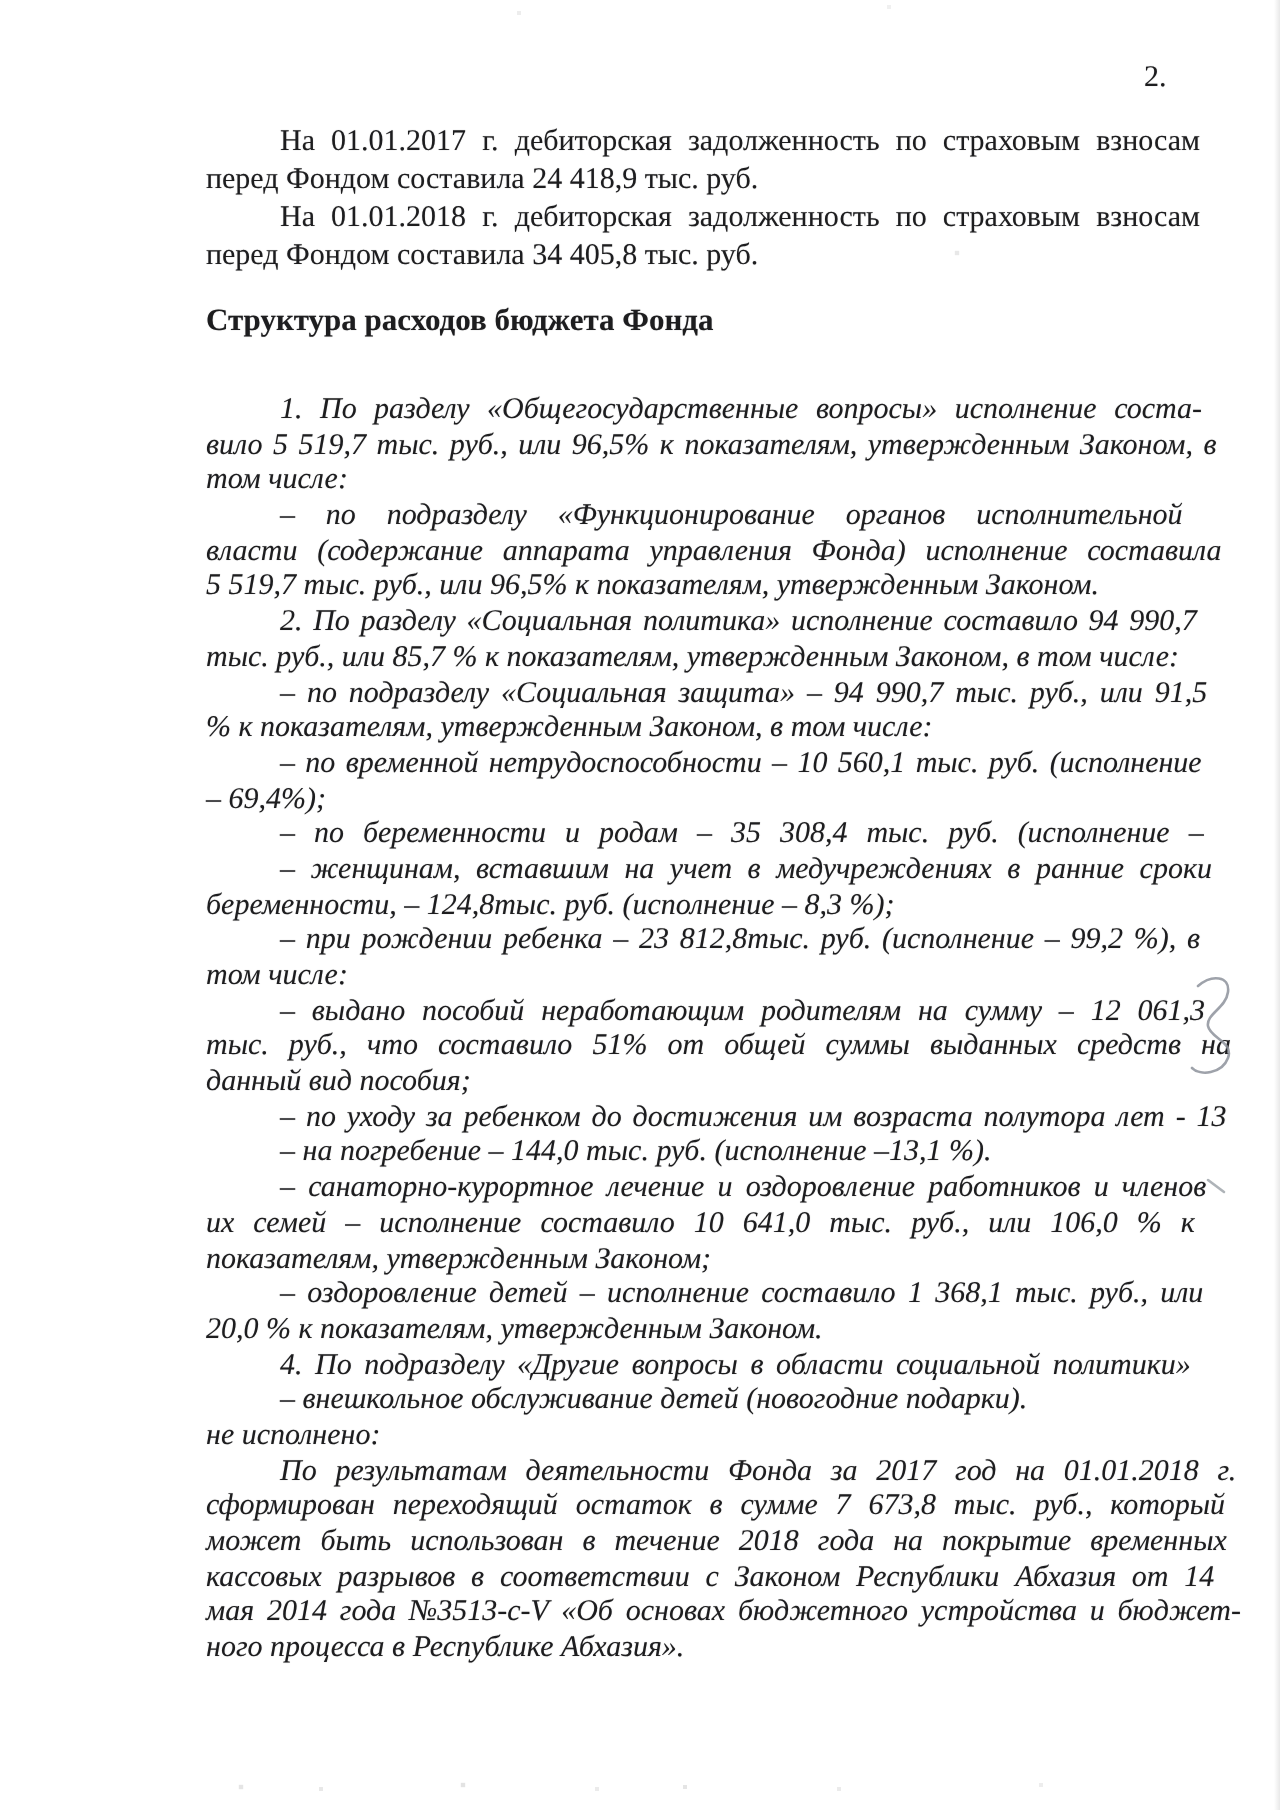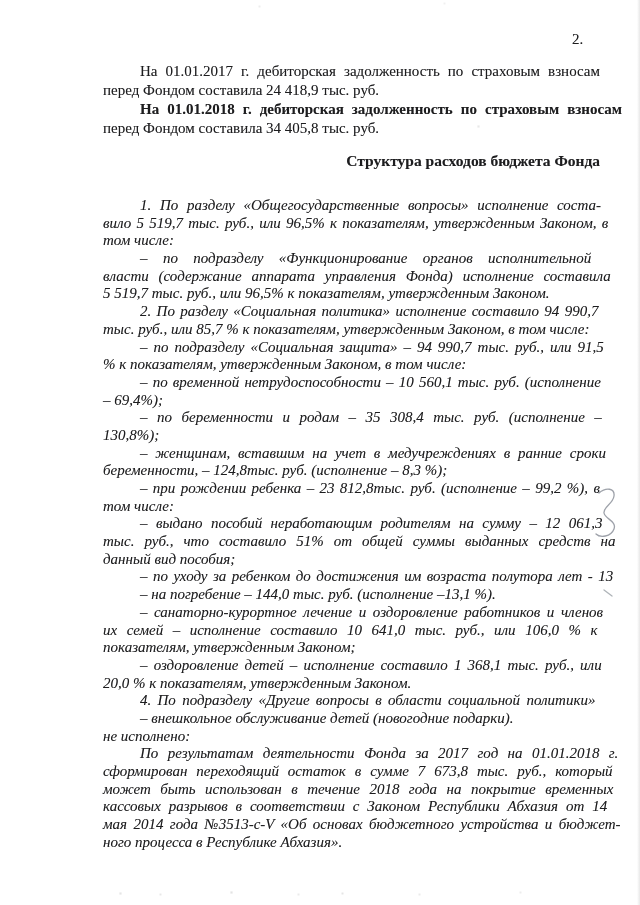--- a/index.html
+++ b/index.html
@@ -31,21 +31,21 @@
     white-space: nowrap;
     font-size: 15px;
   }
   .intro .pline  { line-height: 19px;  height: 19px; }
   .bodyb .pline  { line-height: 17.7px; height: 17.7px; }
   .pline.first   { text-indent: 37px; }
   .heading {
     margin: 13px 0 0 0;
     font-size: 15.5px;
     font-weight: bold;
-    text-align: right;
+    text-align: left;
     line-height: 19px;
     height: 19px;
   }
   .bodyb { margin-top: 27px; font-style: italic; }
   .margin-mark, .tick-mark { position: absolute; }
   .margin-mark { left: 591px; top: 484px; }
   .tick-mark   { left: 603px; top: 588px; }
   .edge-shadow {
     position: absolute; right: 0; top: 0;
     width: 3px; height: 905px;
@@ -71,41 +71,40 @@
 <body>
 
 <div class="sheet">
 
   <div class="pagenum">2.</div>
 
   <div class="content">
     <div class="intro">
         <div class="pline first just"><span style="word-spacing: 4.29911px;">На 01.01.2017 г. дебиторская задолженность по страховым взносам</span></div>
         <div class="pline"><span>перед Фондом составила 24 418,9 тыс. руб.</span></div>
-        <div class="pline first just"><span style="word-spacing: 4.29911px; font-weight: bold;">На 01.01.2018 г. дебиторская задолженность по страховым взносам</span></div>
+        <div class="pline first just"><span style="word-spacing: 4.29911px;">На 01.01.2018 г. дебиторская задолженность по страховым взносам</span></div>
         <div class="pline"><span>перед Фондом составила 34 405,8 тыс. руб.</span></div>
       </div>
 
     <div class="heading">Структура расходов бюджета Фонда</div>
 
     <div class="bodyb">
         <div class="pline first just"><span style="word-spacing: 4.98958px;">1. По разделу «Общегосударственные вопросы» исполнение соста-</span></div>
         <div class="pline just"><span style="word-spacing: 1.50142px;">вило 5 519,7 тыс. руб., или 96,5% к показателям, утвержденным Законом, в</span></div>
         <div class="pline"><span>том числе:</span></div>
         <div class="pline first just"><span style="word-spacing: 11.6594px;">– по подразделу «Функционирование органов исполнительной</span></div>
         <div class="pline just"><span style="word-spacing: 6.09635px;">власти (содержание аппарата управления Фонда) исполнение составила</span></div>
         <div class="pline"><span>5 519,7 тыс. руб., или 96,5% к показателям, утвержденным Законом.</span></div>
         <div class="pline first just"><span style="word-spacing: 1.57422px;">2. По разделу «Социальная политика» исполнение составило 94 990,7</span></div>
         <div class="pline"><span>тыс. руб., или 85,7 % к показателям, утвержденным Законом, в том числе:</span></div>
         <div class="pline first just"><span style="word-spacing: 2.20597px;">– по подразделу «Социальная защита» – 94 990,7 тыс. руб., или 91,5</span></div>
         <div class="pline"><span>% к показателям, утвержденным Законом, в том числе:</span></div>
         <div class="pline first just"><span style="word-spacing: 1.42188px;">– по временной нетрудоспособности – 10 560,1 тыс. руб. (исполнение</span></div>
         <div class="pline"><span>– 69,4%);</span></div>
         <div class="pline first just"><span style="word-spacing: 5.7358px;">– по беременности и родам – 35 308,4 тыс. руб. (исполнение –</span></div>
-        <div class="pline"><span>130,8%);</span></div>
         <div class="pline first just"><span style="word-spacing: 4.03472px;">– женщинам, вставшим на учет в медучреждениях в ранние сроки</span></div>
         <div class="pline"><span>беременности, – 124,8тыс. руб. (исполнение – 8,3 %);</span></div>
         <div class="pline first just"><span style="word-spacing: 1.61198px;">– при рождении ребенка – 23 812,8тыс. руб. (исполнение – 99,2 %), в</span></div>
         <div class="pline"><span>том числе:</span></div>
         <div class="pline first just"><span style="word-spacing: 4.67535px;">– выдано пособий неработающим родителям на сумму – 12 061,3</span></div>
         <div class="pline just"><span style="word-spacing: 6.27813px;">тыс. руб., что составило 51% от общей суммы выданных средств на</span></div>
         <div class="pline"><span>данный вид пособия;</span></div>
         <div class="pline first just"><span style="word-spacing: 1.70182px;">– по уходу за ребенком до достижения им возраста полутора лет - 13</span></div>
         <div class="pline first"><span>– на погребение – 144,0 тыс. руб. (исполнение –13,1 %).</span></div>
         <div class="pline first just"><span style="word-spacing: 2.84152px;">– санаторно-курортное лечение и оздоровление работников и членов</span></div>

